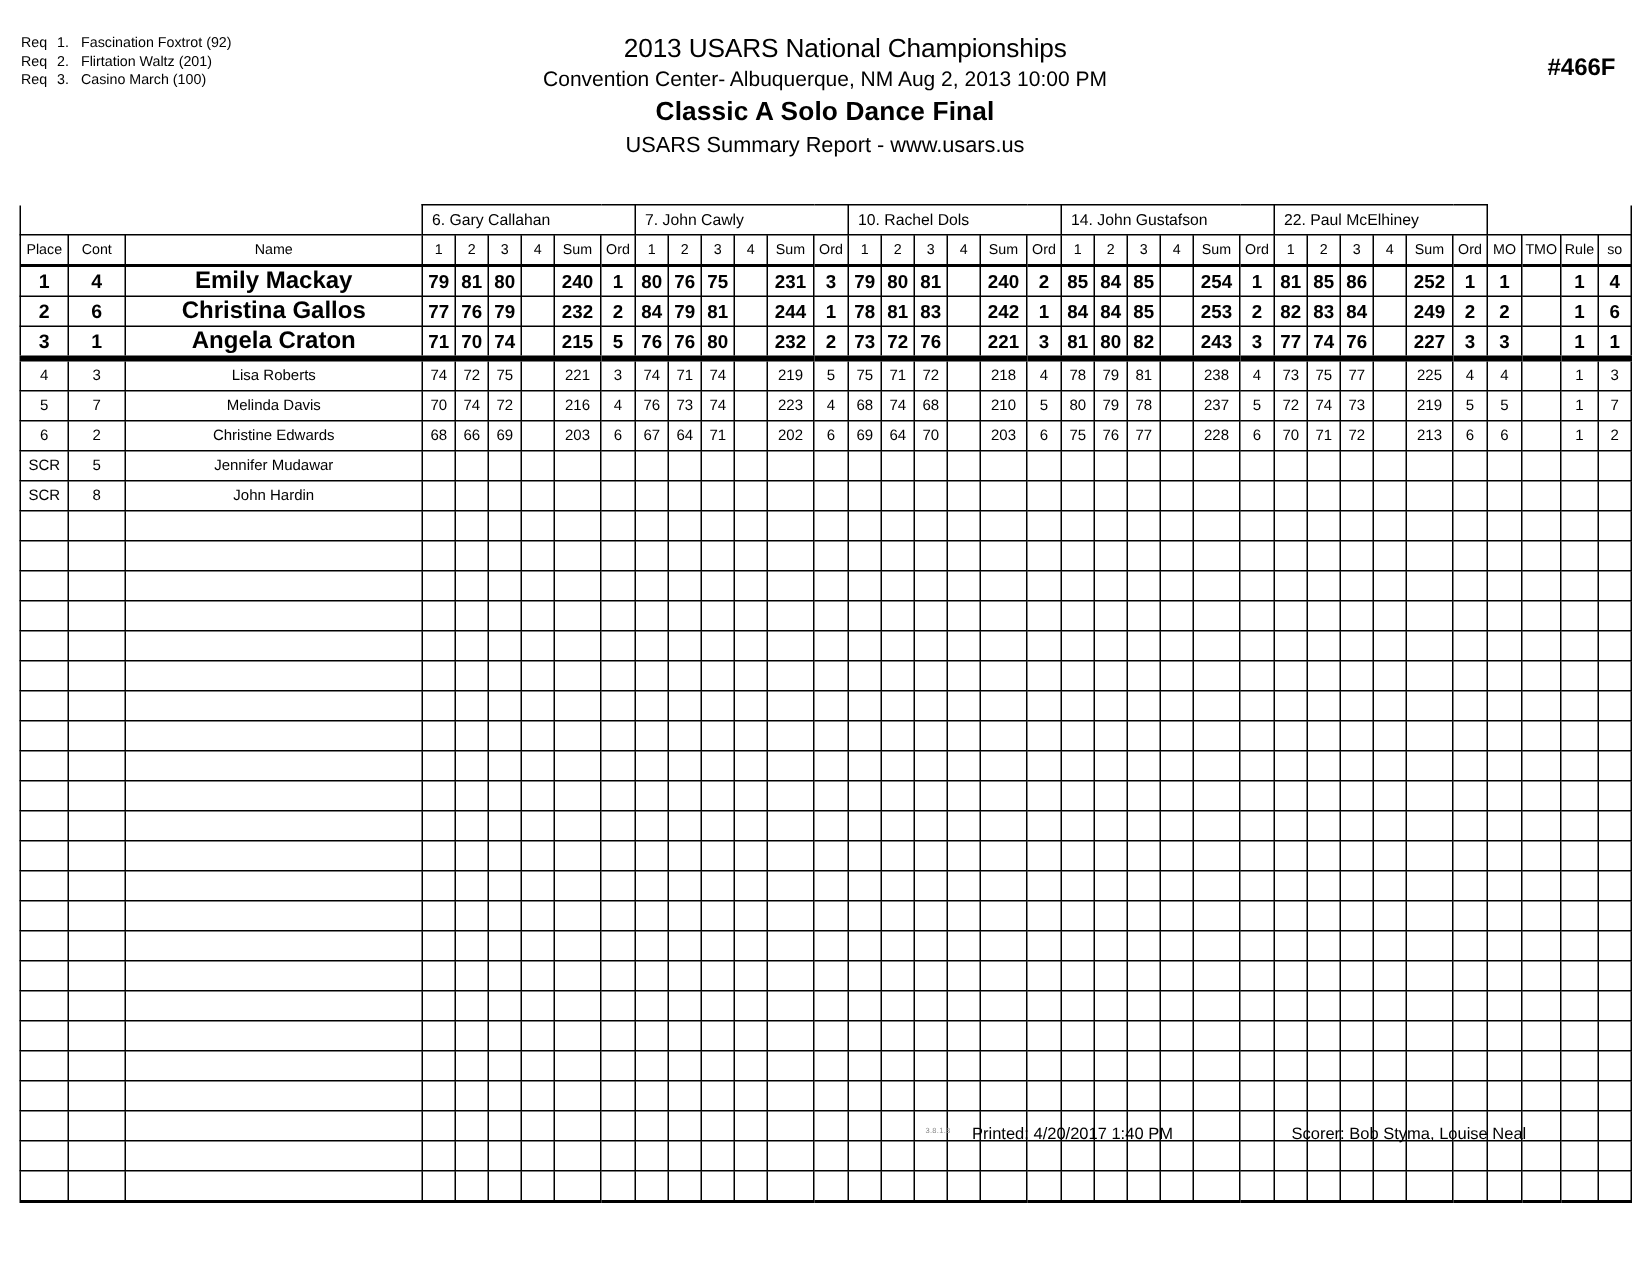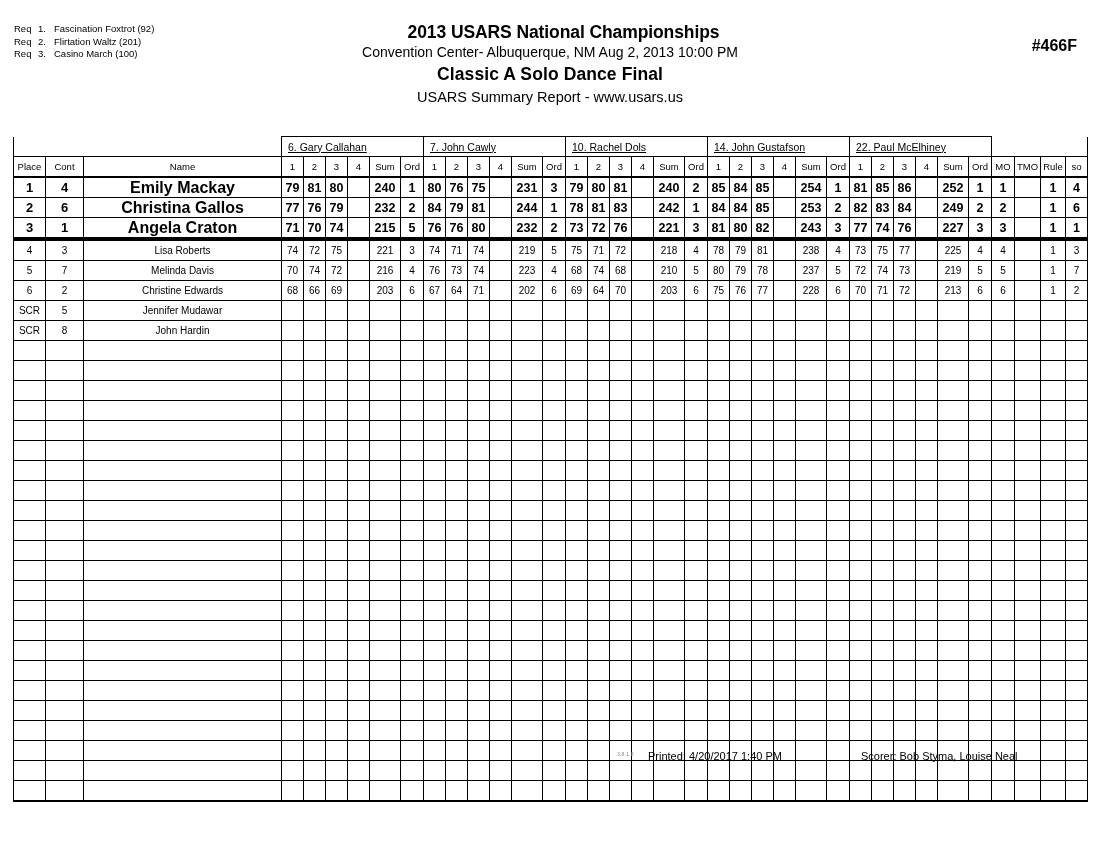--- a/index.html
+++ b/index.html
@@ -32,21 +32,21 @@
   
   #title-block {
     position: absolute;
     left: 0;
     top: 22px;
     width: 1100px;
     text-align: center;
   }
   #event-title {
     font-size: 17.5px;
-    font-weight: bold;
+    font-weight: normal;
     line-height: 21px;
     letter-spacing: -0.1px;
     padding-left: 27px;
   }
   #venue-line {
     font-size: 14px;
     line-height: 19px;
   }
   #division-title {
     font-size: 17.5px;
@@ -89,21 +89,20 @@
   }
 
   
   tr.judge-band td {
     border-top: 1px solid #000;
     border-bottom: 1px solid #000;
     height: 19px;
     font-size: 10.5px;
     text-align: left;
     padding-left: 6px;
-    text-decoration: underline;
   }
   td.band-gap {
     border: none !important;
     background: #fff;
   }
   td.band-name {
     border-left: 1px solid #000;
     border-right: 1px solid #000;
   }
 

